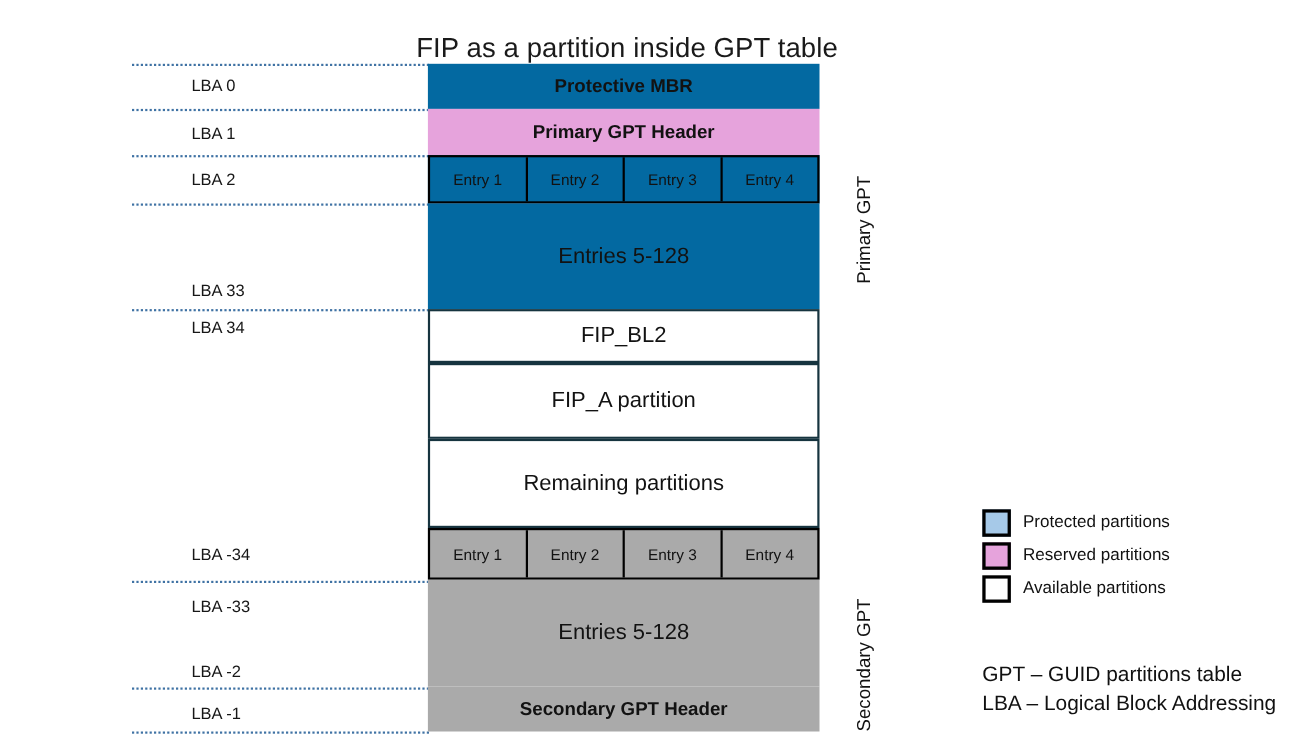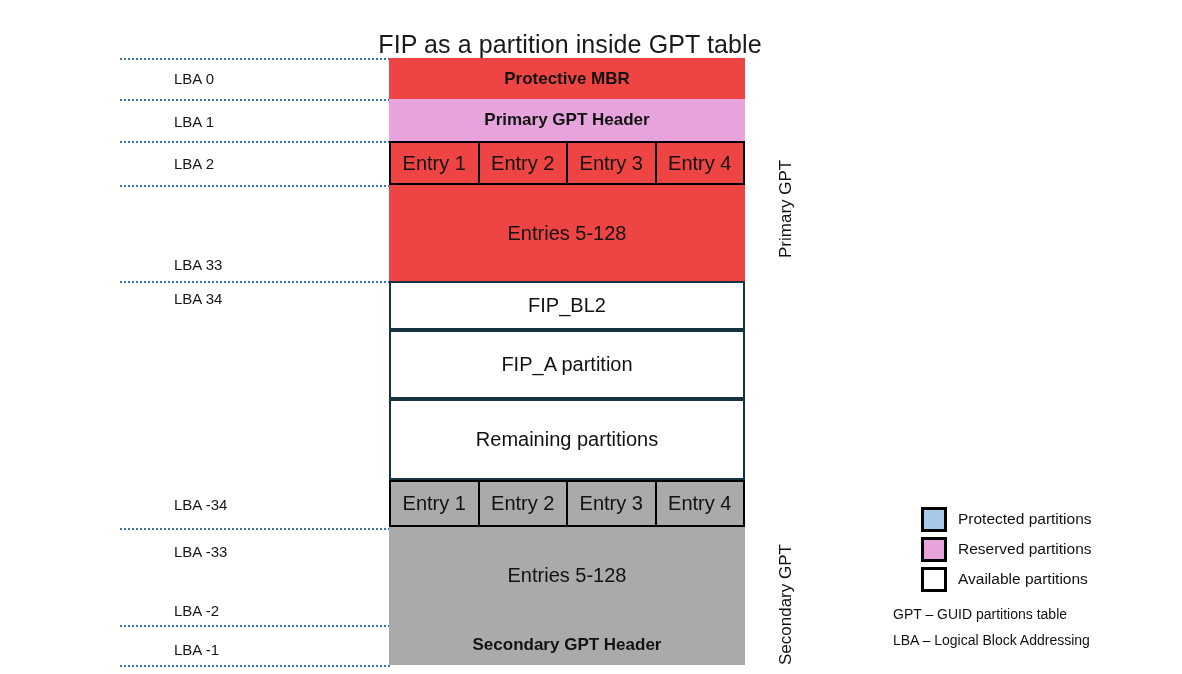--- a/index.html
+++ b/index.html
@@ -59,60 +59,60 @@
     position: relative;
     width: 356px;
     display: flex;
     align-items: center;
     justify-content: center;
     font-size: 20px;
     color: #121212;
     text-align: center;
   }
   .band.bold { font-weight: bold; font-size: 17px; }
-  .blue  { background: #ef4444; }
+  .blue  { background: #0369a1; }
   .pink  { background: #e6a3dc; }
   .gray  { background: #aaaaaa; }
   .white { background: #ffffff; }
 
   .outlined {
     border: 2px solid #16343f;
   }
 
   
   .entry-strip {
     position: relative;
     width: 356px;
     display: flex;
     border: 2px solid #000000;
   }
   .entry-cell {
     flex: 1 1 0;
     display: flex;
     align-items: center;
     justify-content: center;
-    font-size: 20px;
+    font-size: 14px;
     color: #121212;
     border-right: 2px solid #000000;
     height: 100%;
   }
   .entry-cell:last-child { border-right: none; }
 
   
   .side-label {
     position: absolute;
     font-size: 17px;
     color: #121212;
     white-space: nowrap;
     transform-origin: left top;
     transform: rotate(-90deg);
   }
 
   
-  #legend { position: absolute; left: 921px; top: 460px; margin-top: 44px; }
+  #legend { position: absolute; left: 893px; top: 460px; }
   .legend-row {
     position: relative;
     display: flex;
     align-items: center;
     height: 30px;
     margin-bottom: 0px;
   }
   .swatch {
     width: 26px; height: 25px;
     border: 3px solid #000000;
@@ -123,21 +123,21 @@
     font-size: 15.5px;
     color: #111111;
     white-space: nowrap;
   }
   #abbrevs {
     position: absolute;
     left: 893px;
     top: 601px;
   }
   .abbrev {
-    font-size: 14px;
+    font-size: 19px;
     color: #111111;
     white-space: nowrap;
     line-height: 26px;
   }
 </style>
 </head>
 <body>
 
 <div id="stage">
 

